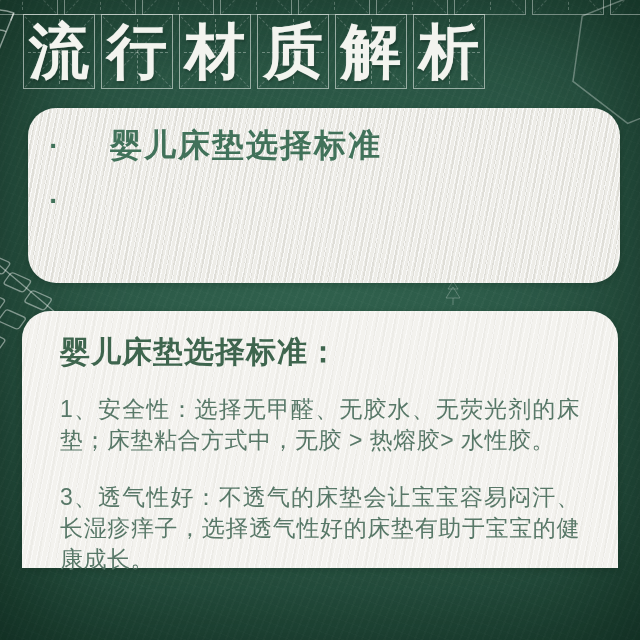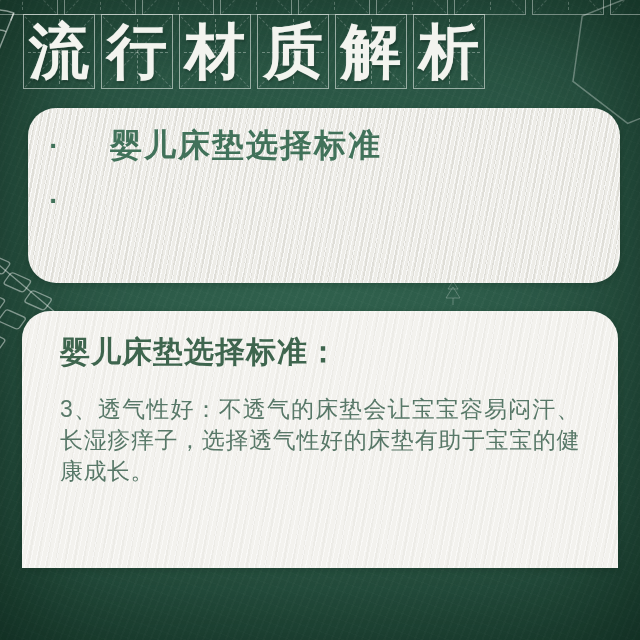--- a/index.html
+++ b/index.html
@@ -196,14 +196,15 @@
       <span class="summary-text">婴儿床垫选择标准</span>
     </li>
     <li class="summary-item">
       <span class="summary-bullet">·</span>
     </li>
   </ul>
 </div>
 
 <div class="chalk-card detail-card">
   <h2 class="detail-heading">婴儿床垫选择标准：</h2>
+  <p class="detail-paragraph">1、安全性：选择无甲醛、无胶水、无荧光剂的床垫；床垫粘合方式中，无胶 &gt; 热熔胶&gt; 水性胶。</p>
   <p class="detail-paragraph">3、透气性好：不透气的床垫会让宝宝容易闷汗、长湿疹痒子，选择透气性好的床垫有助于宝宝的健康成长。</p>
 </div>
 
 </body></html>

